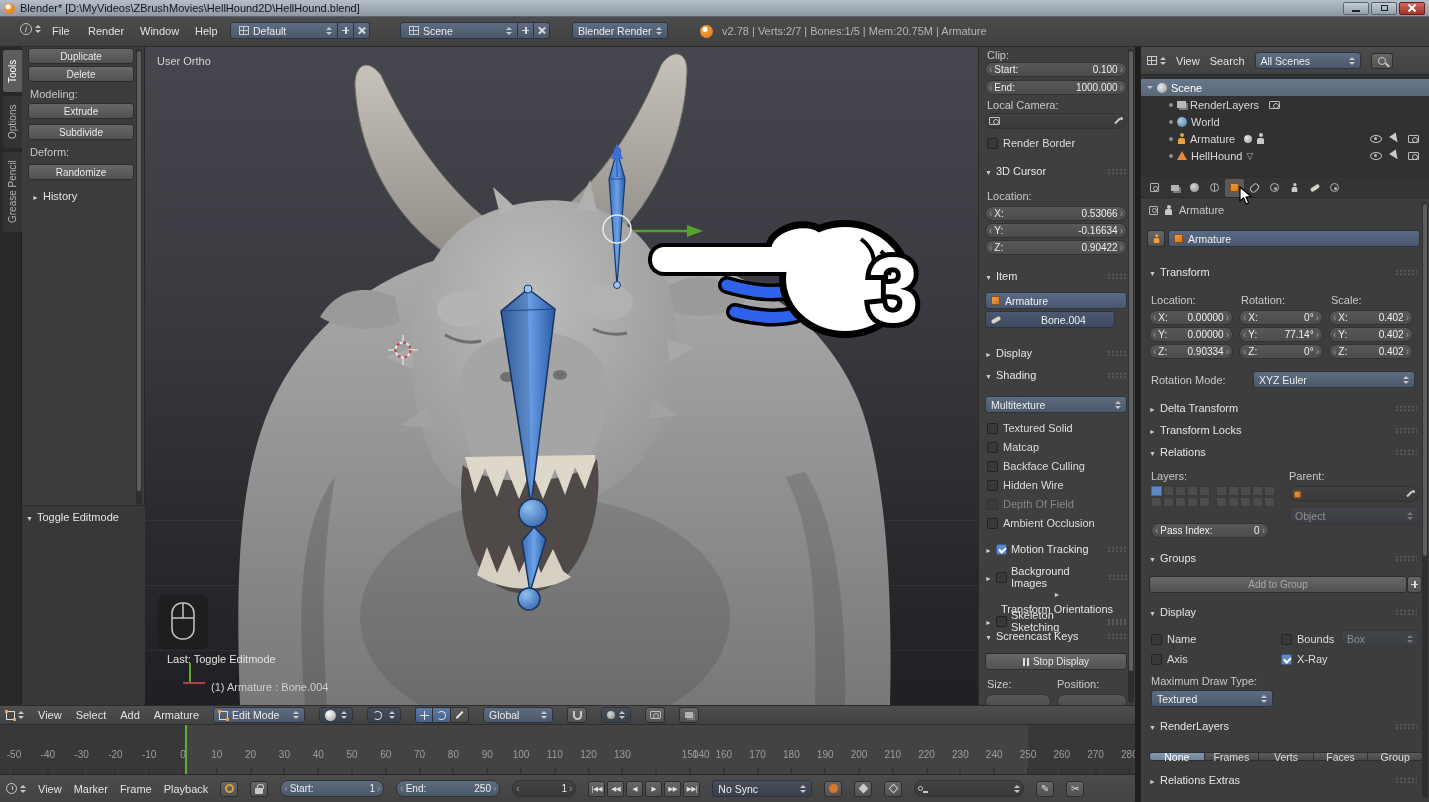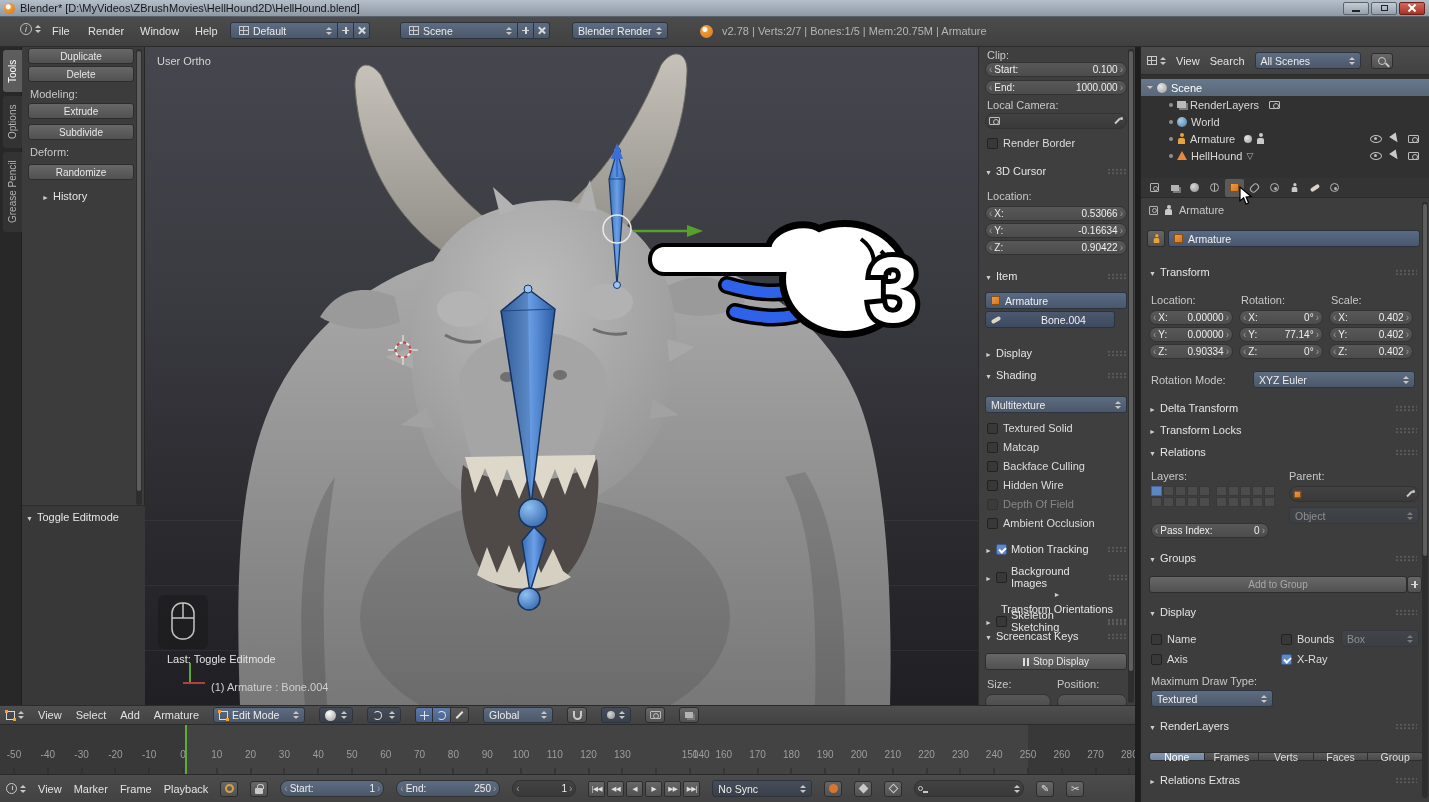--- a/index.html
+++ b/index.html
@@ -284,21 +284,21 @@
 </div>
 
 <div class="abs" id="tshelf">
   <div class="btn" style="top:1px;">Duplicate</div>
   <div class="btn" style="top:19px;">Delete</div>
   <div class="abs label" style="left:8px;top:41px;">Modeling:</div>
   <div class="btn" style="top:56px;">Extrude</div>
   <div class="btn" style="top:77px;">Subdivide</div>
   <div class="abs label" style="left:8px;top:99px;">Deform:</div>
   <div class="btn" style="top:117px;">Randomize</div>
-  <div class="abs phdr" style="left:20px;top:143px;width:112px;">
+  <div class="abs phdr" style="left:10px;top:143px;width:112px;">
     <span class="tri-closed"></span>
     <span>History</span>
   </div>
   <div class="abs sb-track" style="left:114px;top:2px;width:6px;height:456px;">
     <span class="sb-thumb" style="top:2px;height:440px;"></span>
   </div>
   <div class="abs" style="left:0;top:458px;width:123px;height:200px;background:#383838;border-top:1px solid #2c2c2c;">
     <div class="phdr" style="padding:5px 4px;">
       <span class="tri-open"></span>
       <span>Toggle Editmode</span>

